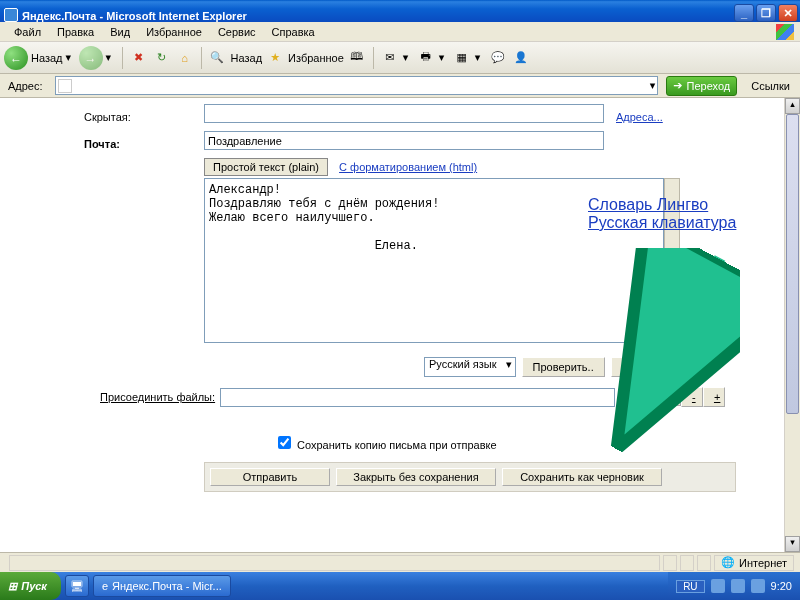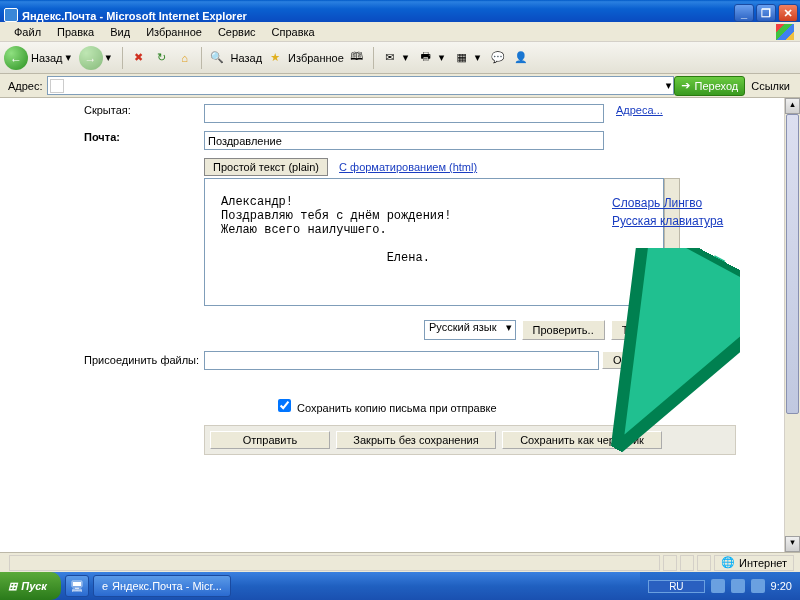--- a/index.html
+++ b/index.html
@@ -41,57 +41,57 @@
     display:flex; align-items:center; padding:0 4px; gap:3px;
   }
   .tbtn { width:24px;height:24px;border-radius:50%;display:flex;align-items:center;justify-content:center;font-size:12px;}
   .tbtn.green{background:radial-gradient(circle at 30% 30%,#8fe080,#2a9020);color:#fff;}
   .drop{width:10px;}
   .tico{width:20px;height:20px;display:flex;align-items:center;justify-content:center;}
   .sep{width:1px;height:22px;background:#bcb8a8;margin:0 3px;}
   
   .addrbar{
     height:24px;background:#ece9d8;border-bottom:1px solid #bcb8a8;
-    display:flex;align-items:center;padding:0 4px;gap:0;
+    display:flex;align-items:center;padding:0 4px;gap:8px;
   }
   .addrbar .lbl{padding:0 4px;}
   .addrbar .fld{flex:1;height:19px;background:#fff;border:1px solid #7f9db9;display:flex;align-items:center;padding:0 2px;}
   .addrbar .fld .favicon{width:14px;height:14px;background:#fff;border:1px solid #ccc;margin-right:3px;}
   .gobtn{height:20px;background:linear-gradient(#6aca40,#3a9a20);border:1px solid #2a7a10;color:#fff;display:flex;align-items:center;padding:0 6px;gap:4px;border-radius:3px;}
   .links{padding:0 6px;}
   
   .content{
     position:relative;
     height:510px;
     background:#fff;
     overflow:hidden;
     padding:6px 24px 0 84px;
   }
-  .row{display:flex;align-items:flex-start;margin-bottom:8px;}
+  .row{display:flex;align-items:flex-end;margin-bottom:8px;}
   .row .label{width:120px;}
   .row .label.bold{font-weight:bold;}
   .txtinput{height:19px;border:1px solid #7f9db9;background:#fff;padding:8px 3px;font:inherit;}
   .subjrow .txtinput{width:400px;}
   .hiddenrow .txtinput{width:400px;}
   .link{color:#1a3dc1;text-decoration:underline;cursor:pointer;}
   .tabbar{margin:8px 0 2px 120px;}
   .tabbar .btn{background:#ece9d8;border:1px solid #888;padding:2px 8px;font:inherit;}
   .bodybox{
-    margin-left:120px;width:460px;height:128px;
+    margin-left:120px;width:460px;height:165px;
     border:1px solid #7f9db9;background:#fff;
     font-family:"Courier New",monospace;font-size:12px;
-    padding:16px;white-space:pre-wrap;position:relative;
+    padding:4px;white-space:pre-wrap;position:relative;
   }
   .bodyscroll{position:absolute;right:-17px;top:-1px;width:16px;height:150px;background:#ece9d8;border:1px solid #bcb8a8;}
-  .sidelink{position:absolute;left:612px;font-size:12px;}
+  .sidelink{position:absolute;left:588px;font-size:16px;}
   .langrow{margin:14px 0 4px 340px;display:flex;gap:6px;}
   .select{height:20px;border:1px solid #7f9db9;background:#fff;padding:0 18px 0 4px;font:inherit;position:relative;}
   .select::after{content:"▾";position:absolute;right:3px;}
   .btn{background:#ece9d8;border:1px outset #fff;padding:2px 10px;font:inherit;}
-  .attrow{display:flex;align-items:center;margin:10px 0;}
+  .attrow{display:flex;align-items:center;margin:10px 16px;text-decoration:underline;}
   .attrow .label{width:120px;}
   .attrow .txtinput{width:395px;}
   .sqbtn{width:22px;height:20px;}
   .saverow{margin:26px 0 10px 190px;}
   .btnrow{margin-left:120px;display:flex;gap:6px;background:#edece4;padding:5px;border:1px solid #d0ccc0;width:532px;}
   .btnrow .btn{min-width:120px;}
   
   .annotation{
     position:absolute;left:28px;top:462px;width:620px;
     color:#d00000;font-family:Arial,sans-serif;font-weight:bold;font-size:16px;line-height:1.25;
@@ -109,21 +109,21 @@
   
   .taskbar{
     position:absolute;bottom:0;left:0;right:0;height:28px;
     background:linear-gradient(to bottom,#3a80e0 0%,#2060c0 50%,#1a50b0 100%);
     display:flex;align-items:center;
   }
   .startbtn{height:28px;background:linear-gradient(to bottom,#5aaa3a,#2a7a1a);color:#fff;font-weight:bold;font-style:italic;padding:0 14px 0 8px;display:flex;align-items:center;gap:4px;border-radius:0 10px 10px 0;}
   .taskbtn{height:22px;margin-left:4px;background:linear-gradient(#5a9ae8,#2a6ad0);border:1px solid #1a4aa0;color:#fff;padding:0 8px;display:flex;align-items:center;gap:4px;border-radius:3px;}
   .tray{margin-left:auto;height:28px;background:linear-gradient(#2a70d0,#1a50b0);display:flex;align-items:center;padding:0 8px;gap:6px;color:#fff;}
   .trayico{width:14px;height:14px;background:#6aa0e0;border-radius:2px;}
-  .langind{background:#2a60c0;border:1px solid #6aa0e0;padding:0 20px;font-size:10px;}
+  .langind{background:#2a60c0;border:1px solid #6aa0e0;padding:0 6px;font-size:10px;}
   
   .content-scroll{position:absolute;right:0;top:98px;width:16px;height:454px;background:#ece9d8;border-left:1px solid #d4d0c8;}
   .content-scroll .arrowbtn{height:16px;background:linear-gradient(#f0f0f0,#d0d0d0);border:1px solid #a0a0a0;font-size:9px;text-align:center;}
   .content-scroll .thumb{position:absolute;top:16px;left:1px;right:1px;height:300px;background:linear-gradient(#dcdff0,#c0c8e0);border:1px solid #8890b0;border-radius:2px;}
 </style>
 </head>
 <body>
 
 <div class="titlebar">
   <div class="ie-icon"></div>

